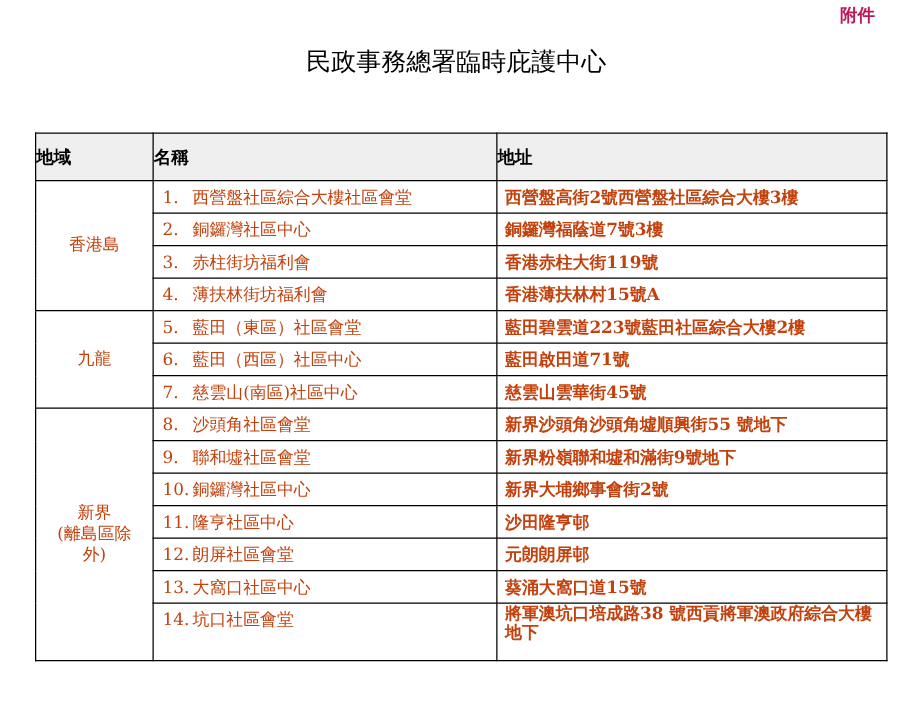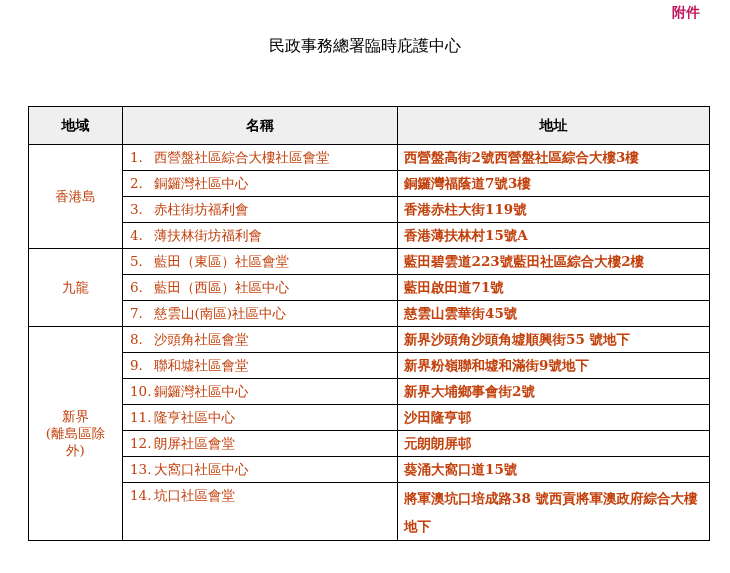--- a/index.html
+++ b/index.html
@@ -24,21 +24,21 @@
       font-size: 14px;
       color: #be185d;
     }
     .doc-title {
       position: absolute;
       top: 36px;
       left: 0;
       width: 730px;
       text-align: center;
       font-family: "DejaVu Sans", "Liberation Sans", sans-serif;
-      font-size: 16px;
+      font-size: 20px;
       color: #000;
       letter-spacing: 0px;
     }
     table.centres {
       position: absolute;
       top: 106px;
       left: 28px;
       width: 681px;
       border-collapse: collapse;
       table-layout: fixed;
@@ -48,21 +48,21 @@
       border: 1.2px solid #000;
       padding: 0;
     }
     table.centres th {
       background: #efefef;
       height: 37px;
       font-family: "DejaVu Sans", "Liberation Sans", sans-serif;
       font-weight: bold;
       font-size: 14px;
       color: #000;
-      text-align: center;
+      text-align: left;
     }
     table.centres td {
       height: 25px;
       vertical-align: middle;
       color: #c2410c;
       white-space: nowrap;
     }
     td.region {
       text-align: center;
       white-space: normal !important;
@@ -75,21 +75,21 @@
     td.name .num {
       display: inline-block;
       min-width: 24px;
     }
     td.addr {
       padding-left: 6px !important;
       font-weight: bold;
     }
     td.addr.wrap {
       white-space: normal !important;
-      line-height: 28px;
+      line-height: 15px;
       vertical-align: top;
       padding-top: 1px !important;
       height: 44px;
       margin-left: 15px;
     }
     td.name.top {
       vertical-align: top;
       padding-top: 4px !important;
     }
   </style>

